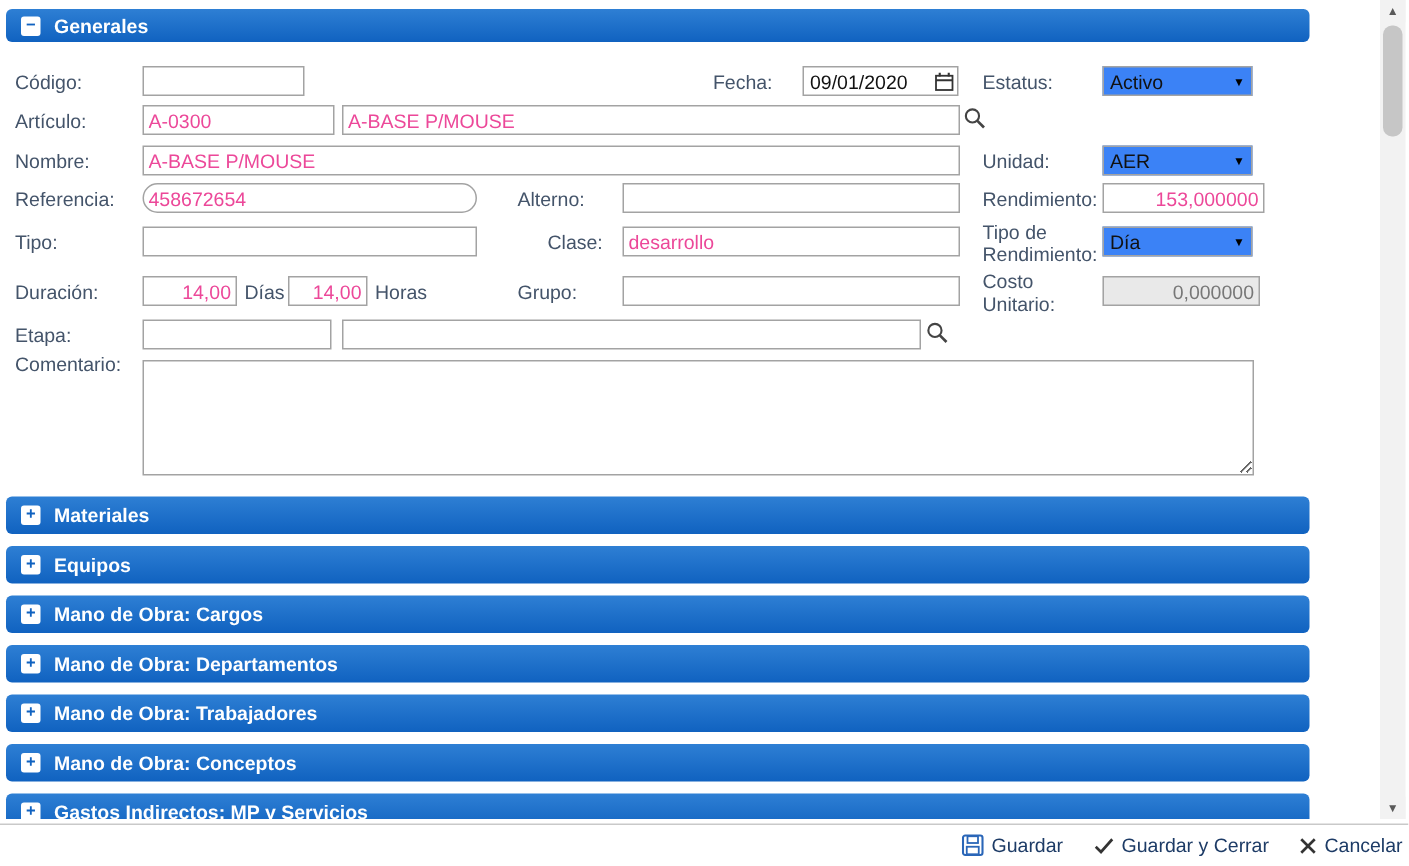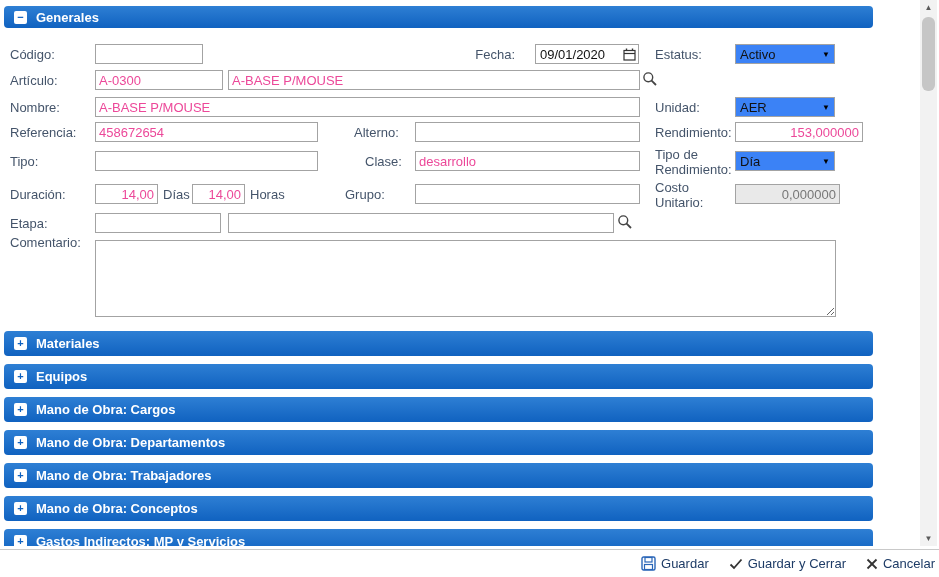--- a/index.html
+++ b/index.html
@@ -90,25 +90,25 @@
 
     <span class="lbl" style="left:10px; top:100px;">Nombre:</span>
     <input class="inp" style="left: 95px; top: 97px; width: 545px;" value="A-BASE P/MOUSE">
     <span class="lbl" style="left:655px; top:100px;">Unidad:</span>
     <div class="sel" style="left:735px; top:97px; width:100px;">
       <span>AER</span>
       <span class="arrow">▼</span>
     </div>
 
     <span class="lbl" style="left:10px; top:125px;">Referencia:</span>
-    <input class="inp" style="left: 95px; top: 122px; width: 223px;" value="458672654">
-    <span class="lbl" style="left:354px; top:125px;">Alterno:</span>
+    <input class="inp" style="left: 95px; top: 122px; width: 223px; border-radius: 10px;" value="458672654">
+    <span class="lbl" style="left:345px; top:125px;">Alterno:</span>
     <input class="inp" style="left: 415px; top: 122px; width: 225px;" value="">
     <span class="lbl" style="left:655px; top:125px;">Rendimiento:</span>
-    <input class="inp num" style="left: 735px; top: 122px; width: 128px;" value="153,000000">
+    <input class="inp num" style="left: 735px; top: 122px; width: 108px;" value="153,000000">
 
     <span class="lbl" style="left:10px; top:154px;">Tipo:</span>
     <input class="inp" style="left: 95px; top: 151px; width: 223px;" value="">
     <span class="lbl" style="left:365px; top:154px;">Clase:</span>
     <input class="inp" style="left: 415px; top: 151px; width: 225px;" value="desarrollo">
     <span class="lbl" style="left:655px; top:147px; width:85px;">Tipo de Rendimiento:</span>
     <div class="sel" style="left:735px; top:151px; width:100px;">
       <span>Día</span>
       <span class="arrow">▼</span>
     </div>

